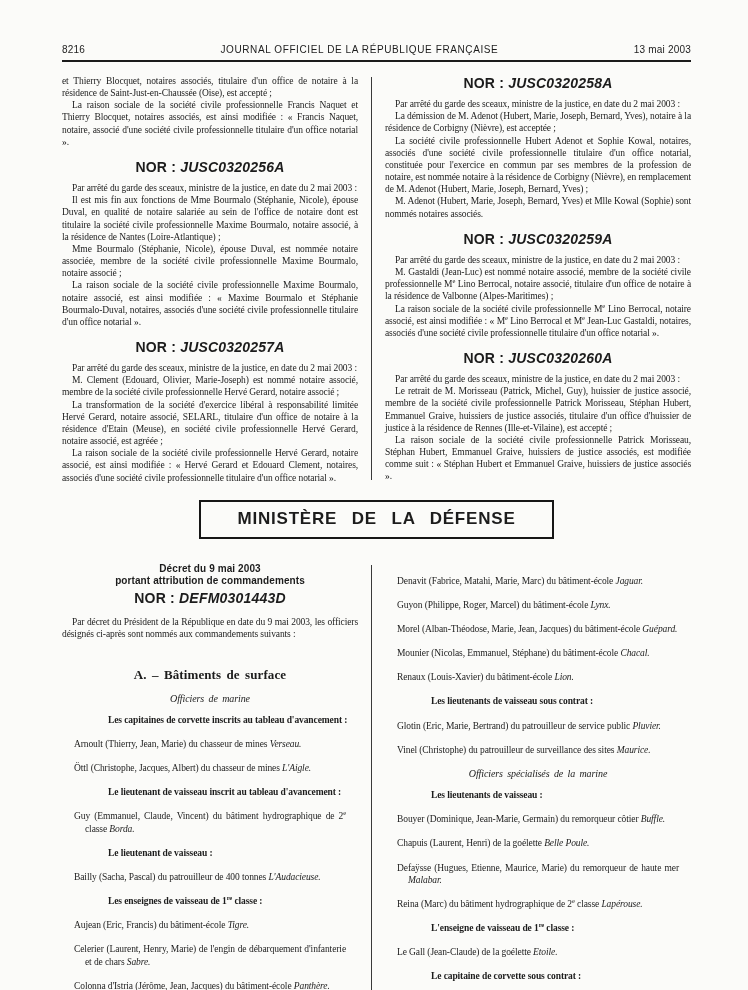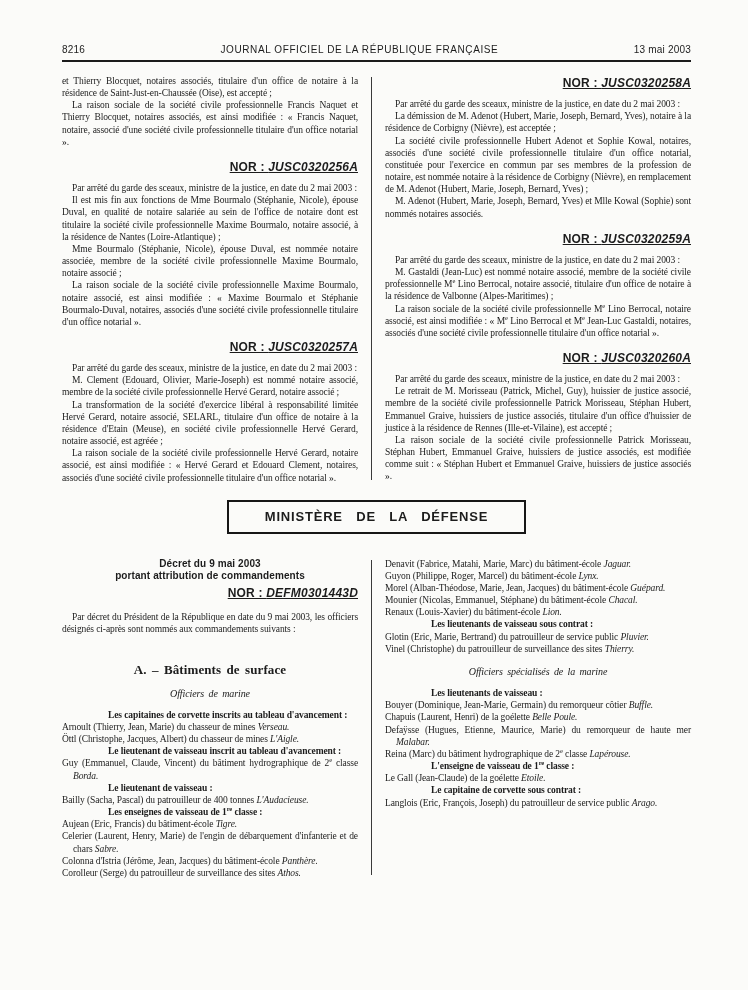--- a/index.html
+++ b/index.html
@@ -20,52 +20,52 @@
   
   .cols{display:flex;align-items:stretch;margin-top:13px;}
   .col{font-size:9.5px;line-height:12.15px;letter-spacing:-.1px;}
   .col.left{width:296px;flex:none;}
   .col.right{flex:1;min-width:0;}
   .vdiv{width:1px;background:#3a3a3a;margin:2px 13px 4px 13px;flex:none;}
   
   .para{margin:0;text-align:justify;text-indent:10px;}
   .para.noindent{text-indent:0;}
   .nor{
-    margin:13px 0 9px;text-align:right;
+    margin:13px 0 9px;text-align:center;
     font-family:"Liberation Sans","DejaVu Sans",sans-serif;
-    font-size:12px;letter-spacing:.2px;font-weight:600;text-decoration:underline;
+    font-size:14px;letter-spacing:.2px;font-weight:600;
   }
   .nor i{font-style:italic;}
   .nor.mt0{margin-top:2px;}
   .nor.defnor{margin:5px 0 12px;font-weight:600;}
   .h-bold{
     margin:0 0 2px;text-align:center;font-weight:bold;
     font-family:"Liberation Sans","DejaVu Sans",sans-serif;
     font-size:10px;letter-spacing:.1px;
   }
   .h-bold.t1{margin:0;}
   .h-bold.t2{margin:0 0 3px;}
   .h-bold.sect{
     font-family:Liberation Serif, serif;
     font-size:13px;margin:29px 0 10px;word-spacing:2px;
   }
   .h-italic{
     margin:11px 0 9px;text-align:center;font-style:italic;
     font-size:10px;word-spacing:2px;
   }
   .rank{margin:0;padding-left:46px;font-weight:bold;}
-  .entry{margin:0;text-align:justify;padding-left:11px;text-indent:-11px;}
+  .entry{margin:12px;text-align:justify;padding-left:11px;text-indent:-11px;}
   .entry i,.para i{font-style:italic;}
   sup{font-size:6.5px;line-height:0;vertical-align:super;}
   
   .banner-row{display:flex;justify-content:center;margin:16px 0 24px;}
   .banner{
     border:2px solid #161616;padding:7px 36px 8px;
     font-family:"Liberation Sans","DejaVu Sans",sans-serif;
-    font-weight:bold;font-size:13px;letter-spacing:.8px;word-spacing:9px;
+    font-weight:bold;font-size:17px;letter-spacing:.8px;word-spacing:9px;
   }
 </style>
 </head>
 <body>
 
 <div class="page">
 
   <header class="hdr">
     <span>8216</span>
     <span class="jtitle">JOURNAL OFFICIEL DE LA RÉPUBLIQUE FRANÇAISE</span>
@@ -135,21 +135,21 @@
       </div>
     <div class="vdiv"></div>
     <div class="col right">
         <p class="entry"><span>Denavit (Fabrice, Matahi, Marie, Marc) du bâtiment-école </span><i>Jaguar.</i></p>
         <p class="entry"><span>Guyon (Philippe, Roger, Marcel) du bâtiment-école </span><i>Lynx.</i></p>
         <p class="entry"><span>Morel (Alban-Théodose, Marie, Jean, Jacques) du bâtiment-école </span><i>Guépard.</i></p>
         <p class="entry"><span>Mounier (Nicolas, Emmanuel, Stéphane) du bâtiment-école </span><i>Chacal.</i></p>
         <p class="entry"><span>Renaux (Louis-Xavier) du bâtiment-école </span><i>Lion.</i></p>
         <p class="rank"><span>Les lieutenants de vaisseau sous contrat :</span></p>
         <p class="entry"><span>Glotin (Eric, Marie, Bertrand) du patrouilleur de service public </span><i>Pluvier.</i></p>
-        <p class="entry"><span>Vinel (Christophe) du patrouilleur de surveillance des sites </span><i>Thierry.</i></p>
+        <p class="entry"><span>Vinel (Christophe) du patrouilleur de surveillance des sites </span><i>Maurice.</i></p>
         <p class="h-italic"><span>Officiers spécialisés de la marine</span></p>
         <p class="rank"><span>Les lieutenants de vaisseau :</span></p>
         <p class="entry"><span>Bouyer (Dominique, Jean-Marie, Germain) du remorqueur côtier </span><i>Buffle.</i></p>
         <p class="entry"><span>Chapuis (Laurent, Henri) de la goélette </span><i>Belle Poule.</i></p>
         <p class="entry"><span>Defaÿsse (Hugues, Etienne, Maurice, Marie) du remorqueur de haute mer </span><i>Malabar.</i></p>
         <p class="entry"><span>Reina (Marc) du bâtiment hydrographique de 2</span><sup>e</sup><span> classe </span><i>Lapérouse.</i></p>
         <p class="rank"><span>L'enseigne de vaisseau de 1</span><sup>re</sup><span> classe :</span></p>
         <p class="entry"><span>Le Gall (Jean-Claude) de la goélette </span><i>Etoile.</i></p>
         <p class="rank"><span>Le capitaine de corvette sous contrat :</span></p>
         <p class="entry"><span>Langlois (Eric, François, Joseph) du patrouilleur de service public </span><i>Arago.</i></p>

